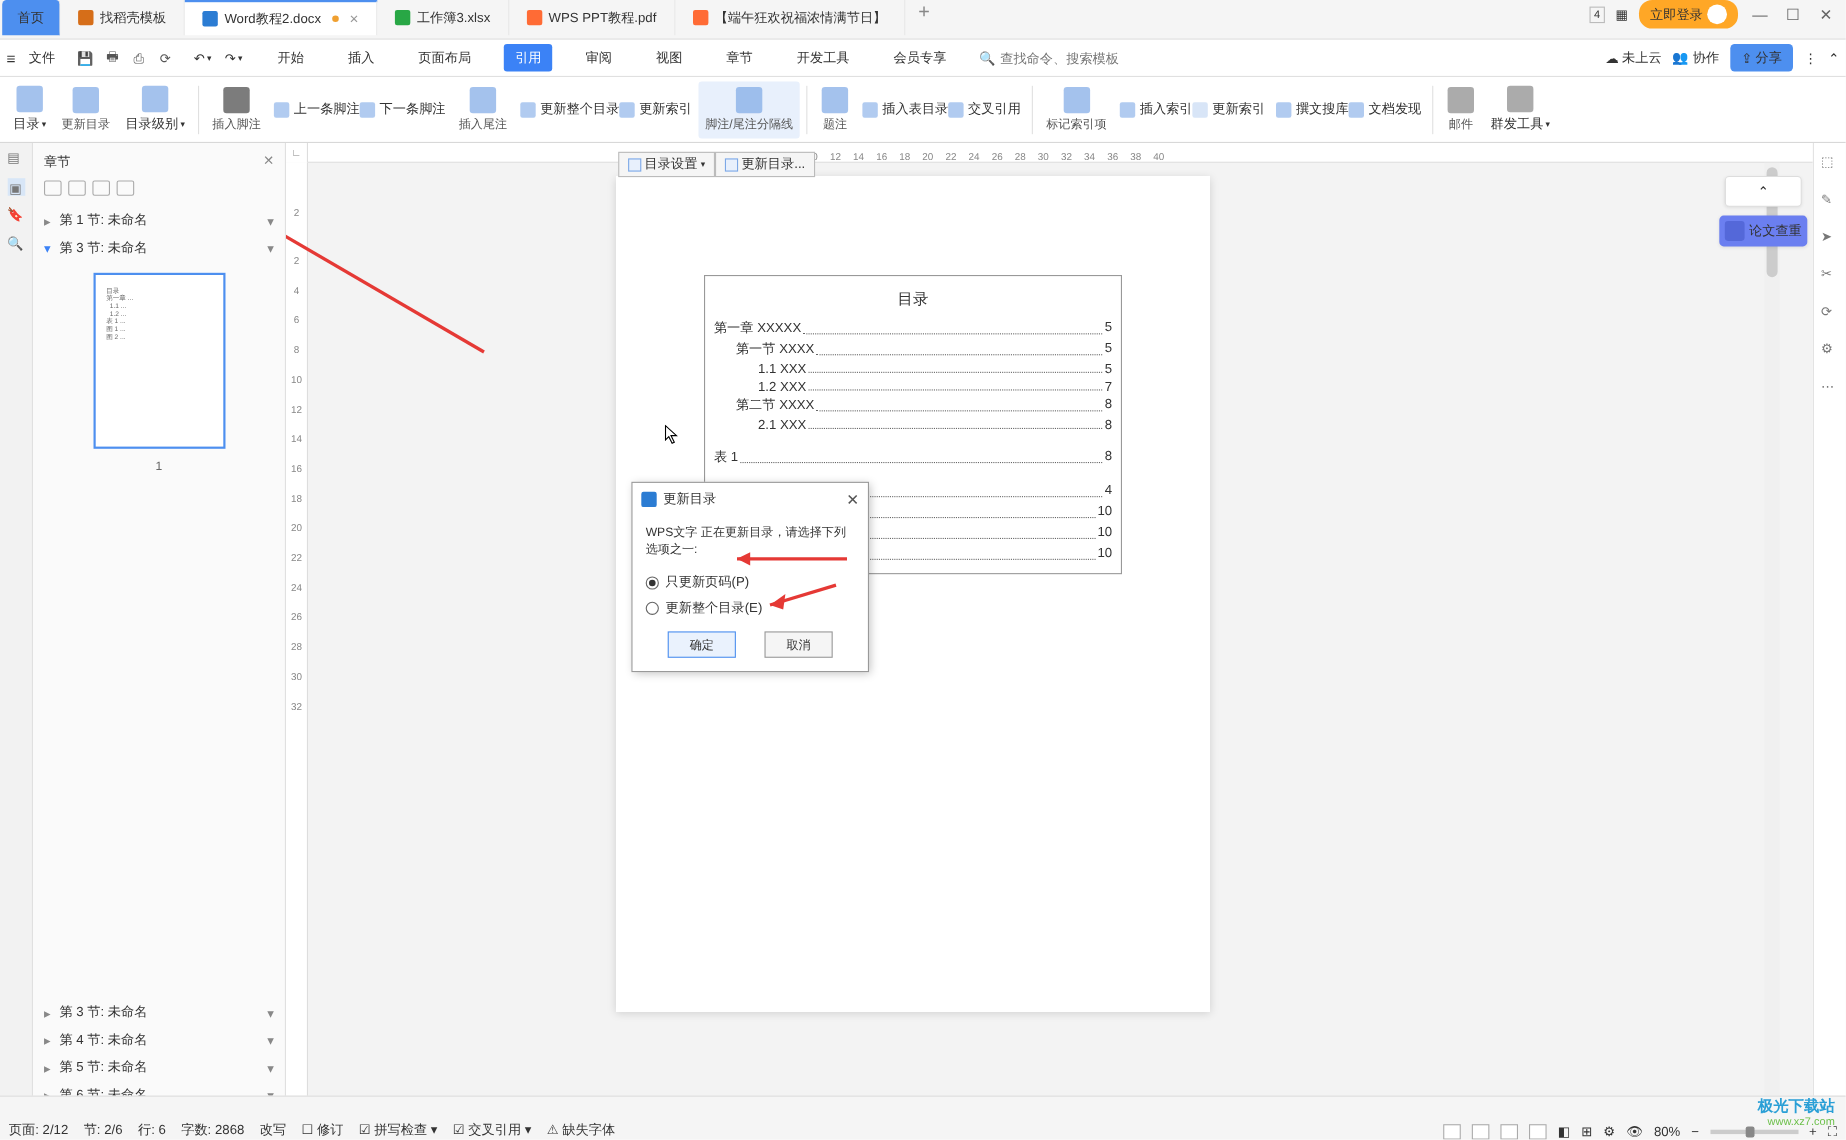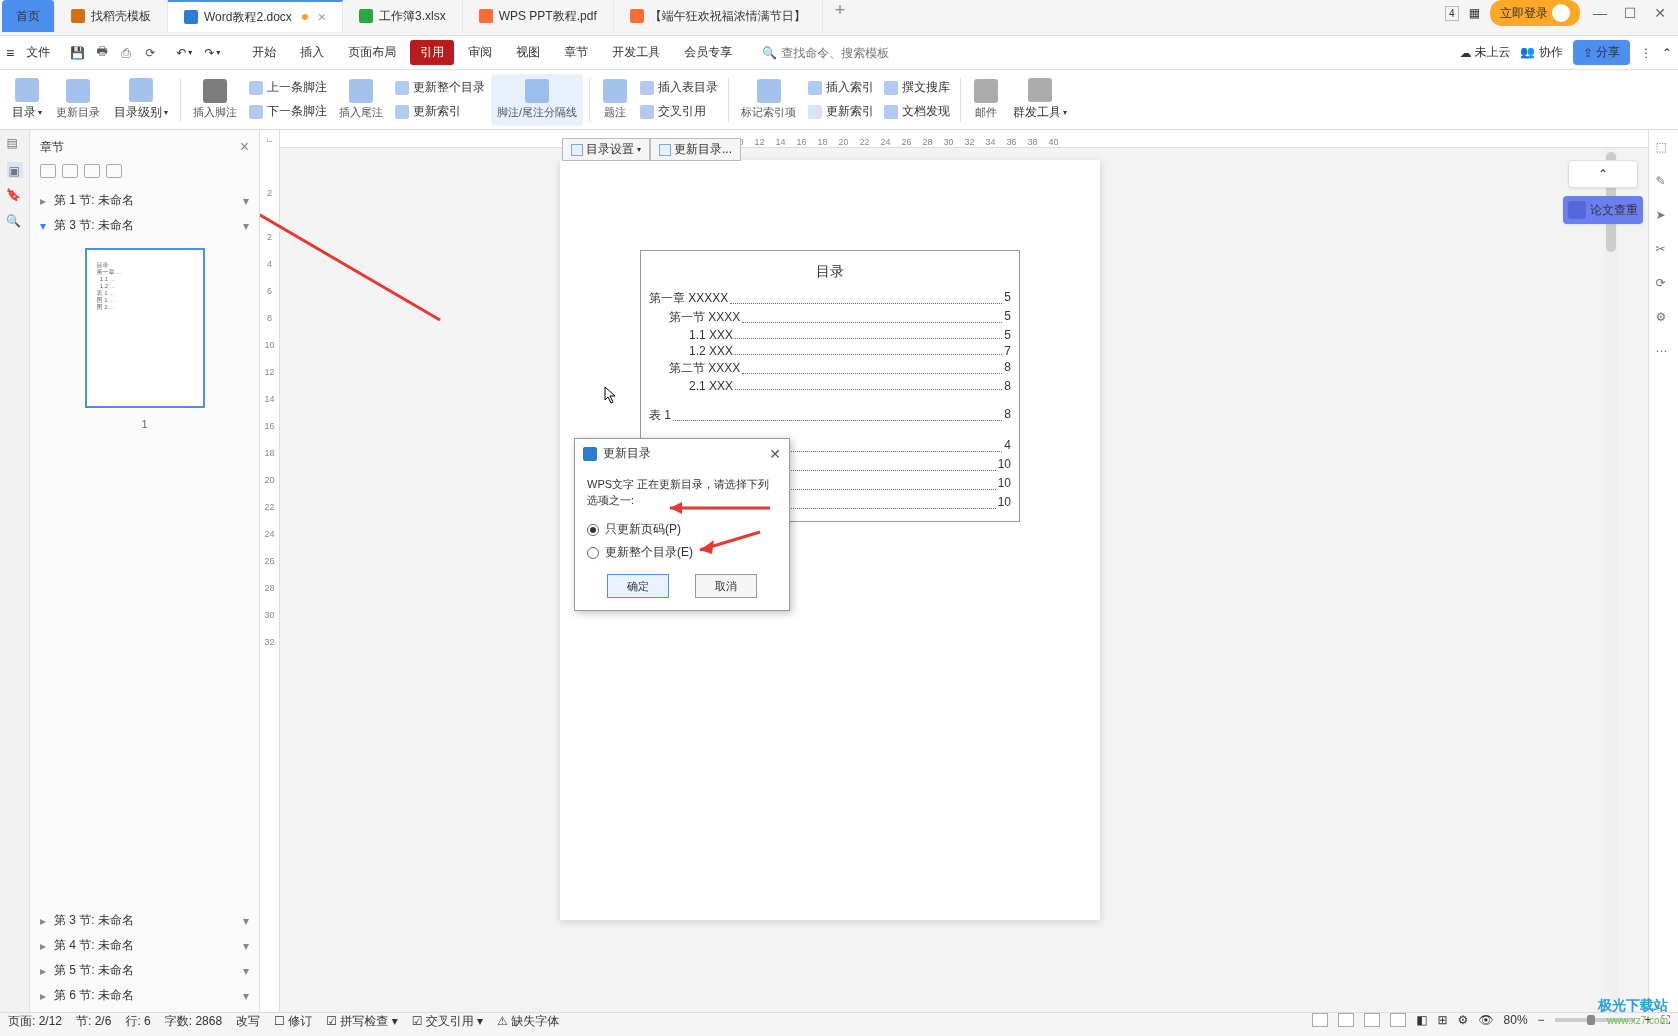--- a/index.html
+++ b/index.html
@@ -19,34 +19,34 @@
 .tabbar-right{margin-left:auto;display:flex;align-items:center;gap:10px;padding-right:8px}
 .login-btn{background:#ffa726;color:#fff;padding:4px 10px;border-radius:12px;display:flex;align-items:center;gap:4px}
 .avatar{width:18px;height:18px;border-radius:50%;background:#fff}
 .winbtn{width:20px;height:20px;display:flex;align-items:center;justify-content:center;color:#666;font-size:14px}
 .menubar{height:34px;display:flex;align-items:center;padding:0 6px;border-bottom:1px solid #e0e0e0;gap:4px}
 .hamburger{font-size:14px}
 .file-lbl{padding:0 8px}
 .qat{display:flex;gap:4px;padding:0 6px}
 .qat-btn{width:20px;height:20px;display:flex;align-items:center;justify-content:center;color:#555}
 .undo{display:flex;align-items:center;gap:2px;margin:0 6px}
-.ribbon-tabs{display:flex;gap:4px;margin-left:12px}
+.ribbon-tabs{display:flex;gap:20px;margin-left:12px}
 .rtab{padding:4px 10px;border-radius:3px}
-.rtab.active{background:#b91c1c;color:#fff}
+.rtab.active{background:#3b82f6;color:#fff}
 .search-box{display:flex;align-items:center;margin-left:16px;color:#999;gap:4px}
 .search-box input{border:none;outline:none;color:#999;width:140px}
 .menubar-right{margin-left:auto;display:flex;align-items:center;gap:10px}
 .cloud-lbl{color:#999;display:flex;align-items:center;gap:3px}
 .share-btn{background:#4d8fef;color:#fff;padding:4px 10px;border-radius:4px;display:flex;align-items:center;gap:3px}
 .ribbon{height:60px;display:flex;align-items:center;padding:0 6px;border-bottom:1px solid #d8d8d8;gap:2px}
 .rgrp{display:flex;flex-direction:column;align-items:center;padding:0 6px;height:52px;justify-content:center;gap:2px}
 .rgrp-big{min-width:38px}
 .rgrp-ico{width:24px;height:24px;background:#7da8e6;border-radius:3px;opacity:.7}
 .rgrp-lbl{font-size:11px;color:#555;display:flex;align-items:center;gap:2px}
-.rgrp-small{display:flex;flex-direction:column;gap:0;padding:0 4px}
+.rgrp-small{display:flex;flex-direction:row;gap:0;padding:0 4px}
 .rsmall{display:flex;align-items:center;gap:4px;font-size:11px;color:#555;height:24px}
 .rsmall-ico{width:14px;height:14px;background:#7da8e6;border-radius:2px;opacity:.6}
 .rgrp.hl{background:#e8f0fc;border-radius:3px}
 .vsep{width:1px;height:44px;background:#e0e0e0;margin:0 4px}
 .workspace{display:flex;height:calc(100% - 36px - 34px - 60px - 24px)}
 .left-rail{width:30px;background:#f2f2f2;display:flex;flex-direction:column;align-items:center;padding-top:6px;gap:10px;border-right:1px solid #e0e0e0}
 .rail-ico{width:16px;height:16px;color:#777}
 .navpane{width:230px;border-right:1px solid #e0e0e0;display:flex;flex-direction:column;background:#fafafa}
 .nav-hdr{display:flex;align-items:center;padding:8px 10px;font-size:14px;color:#333}
 .nav-hdr .close{margin-left:auto;color:#888;font-size:16px}
@@ -94,21 +94,21 @@
 .dlg-msg{font-size:11px;color:#333;margin-bottom:10px;line-height:16px}
 .dlg-radio{display:flex;align-items:center;gap:6px;padding:3px 0;font-size:11px}
 .radio{width:12px;height:12px;border:1px solid #666;border-radius:50%;display:flex;align-items:center;justify-content:center}
 .radio.checked::after{content:"";width:6px;height:6px;background:#333;border-radius:50%}
 .dlg-btns{display:flex;justify-content:center;gap:26px;margin-top:10px}
 .dlg-btn{width:62px;height:24px;border:1px solid #999;background:#f5f5f5;font-size:11px;cursor:pointer}
 .dlg-btn.primary{border:1px solid #4d8fef;background:#eaf2fd}
 .arrow{position:absolute;pointer-events:none}
 .arrow-line{stroke:#e53935;stroke-width:3;fill:none}
 .arrow-head{fill:#e53935}
-.status{position:absolute;bottom:0;left:0;right:0;height:24px;background:#f5f5f5;border-top:1px solid #ddd;display:flex;align-items:flex-start;padding:0 8px;gap:14px;font-size:11px;color:#555}
+.status{position:absolute;bottom:0;left:0;right:0;height:40px;background:#f5f5f5;border-top:1px solid #ddd;display:flex;align-items:flex-end;padding:0 8px;gap:14px;font-size:11px;color:#555}
 .status-right{margin-left:auto;display:flex;align-items:center;gap:10px}
 .view-btn{width:16px;height:14px;border:1px solid #aaa;background:#fff}
 .zoom-slider{width:80px;height:4px;background:#ccc;position:relative}
 .zoom-thumb{position:absolute;left:40%;top:-3px;width:8px;height:10px;background:#888;border-radius:2px}
 .watermark{position:absolute;right:10px;bottom:10px;display:flex;flex-direction:column;align-items:flex-end}
 .wm1{color:#2a9fd6;font-size:14px;font-weight:bold}
 .wm2{color:#6cc04a;font-size:10px}
 .scroll-track{position:absolute;right:30px;top:18px;bottom:0;width:14px;background:#f0f0f0}
 .scroll-thumb{position:absolute;top:4px;right:2px;width:10px;height:100px;background:#ccc;border-radius:5px}
 .cursor{position:absolute;left:344px;top:256px;width:14px;height:18px}

